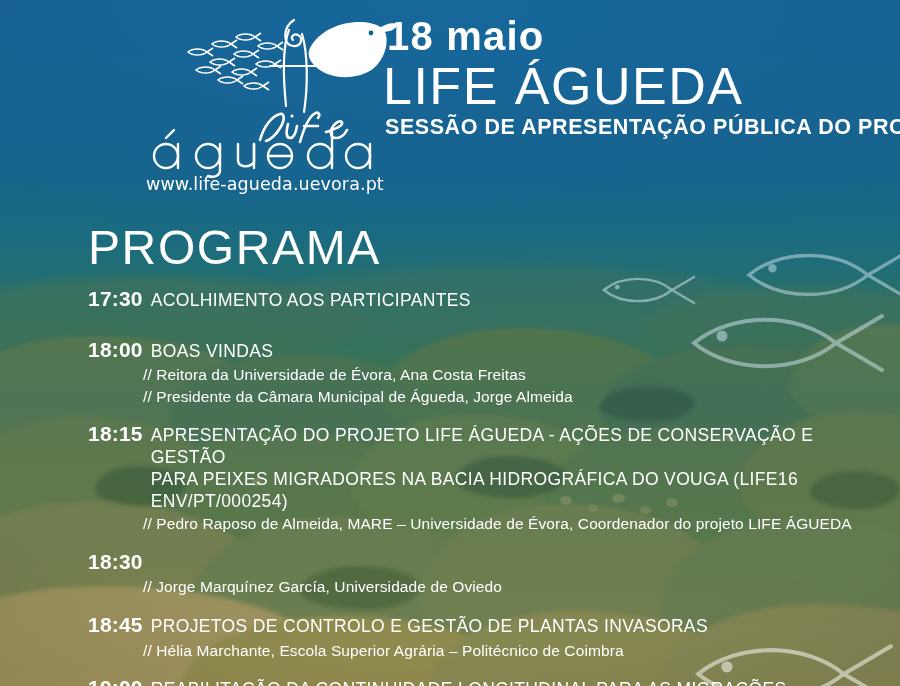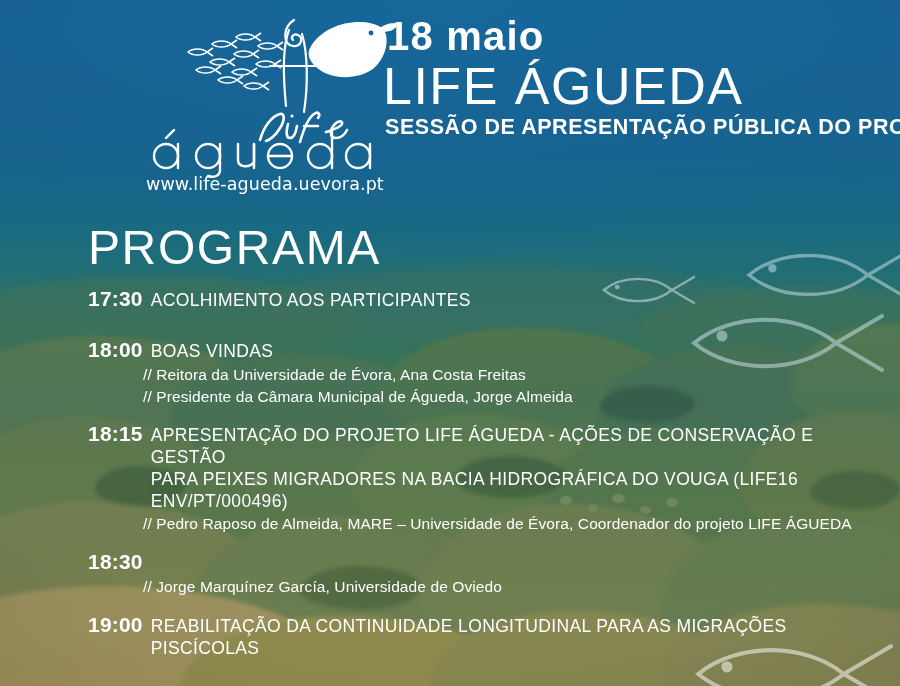--- a/index.html
+++ b/index.html
@@ -364,37 +364,48 @@
           <div class="speaker">// Reitora da Universidade de Évora, Ana Costa Freitas</div>
           <div class="speaker">// Presidente da Câmara Municipal de Águeda, Jorge Almeida</div>
         </div>
       </div>
 
       <div class="item i2">
         <div class="item-head">
           <div class="item-time">18:15</div>
           <div class="item-titles">
             <div class="item-title">APRESENTAÇÃO DO PROJETO LIFE ÁGUEDA - AÇÕES DE CONSERVAÇÃO E GESTÃO</div>
-            <div class="item-title">PARA PEIXES MIGRADORES NA BACIA HIDROGRÁFICA DO VOUGA (LIFE16 ENV/PT/000496)</div>
+            <div class="item-title">PARA PEIXES MIGRADORES NA BACIA HIDROGRÁFICA DO VOUGA (LIFE16 ENV/PT/000254)</div>
           </div>
         </div>
         <div class="item-speakers">
           <div class="speaker">// Pedro Raposo de Almeida, MARE – Universidade de Évora, Coordenador do projeto LIFE ÁGUEDA</div>
         </div>
       </div>
 
       <div class="item i3">
         <div class="item-head">
           <div class="item-time">18:30</div>
         </div>
         <div class="item-speakers">
           <div class="speaker">// Jorge Marquínez García, Universidade de Oviedo</div>
         </div>
       </div>
 
+      <div class="item i4">
+        <div class="item-head">
+          <div class="item-time">18:45</div>
+          <div class="item-titles">
+            <div class="item-title">PROJETOS DE CONTROLO E GESTÃO DE PLANTAS INVASORAS</div>
+          </div>
+        </div>
+        <div class="item-speakers">
+          <div class="speaker">// Hélia Marchante, Escola Superior Agrária – Politécnico de Coimbra</div>
+        </div>
+      </div>
 
       <div class="item i5">
         <div class="item-head">
           <div class="item-time">19:00</div>
           <div class="item-titles">
             <div class="item-title">REABILITAÇÃO DA CONTINUIDADE LONGITUDINAL PARA AS MIGRAÇÕES PISCÍCOLAS</div>
           </div>
         </div>
 
       </div>

